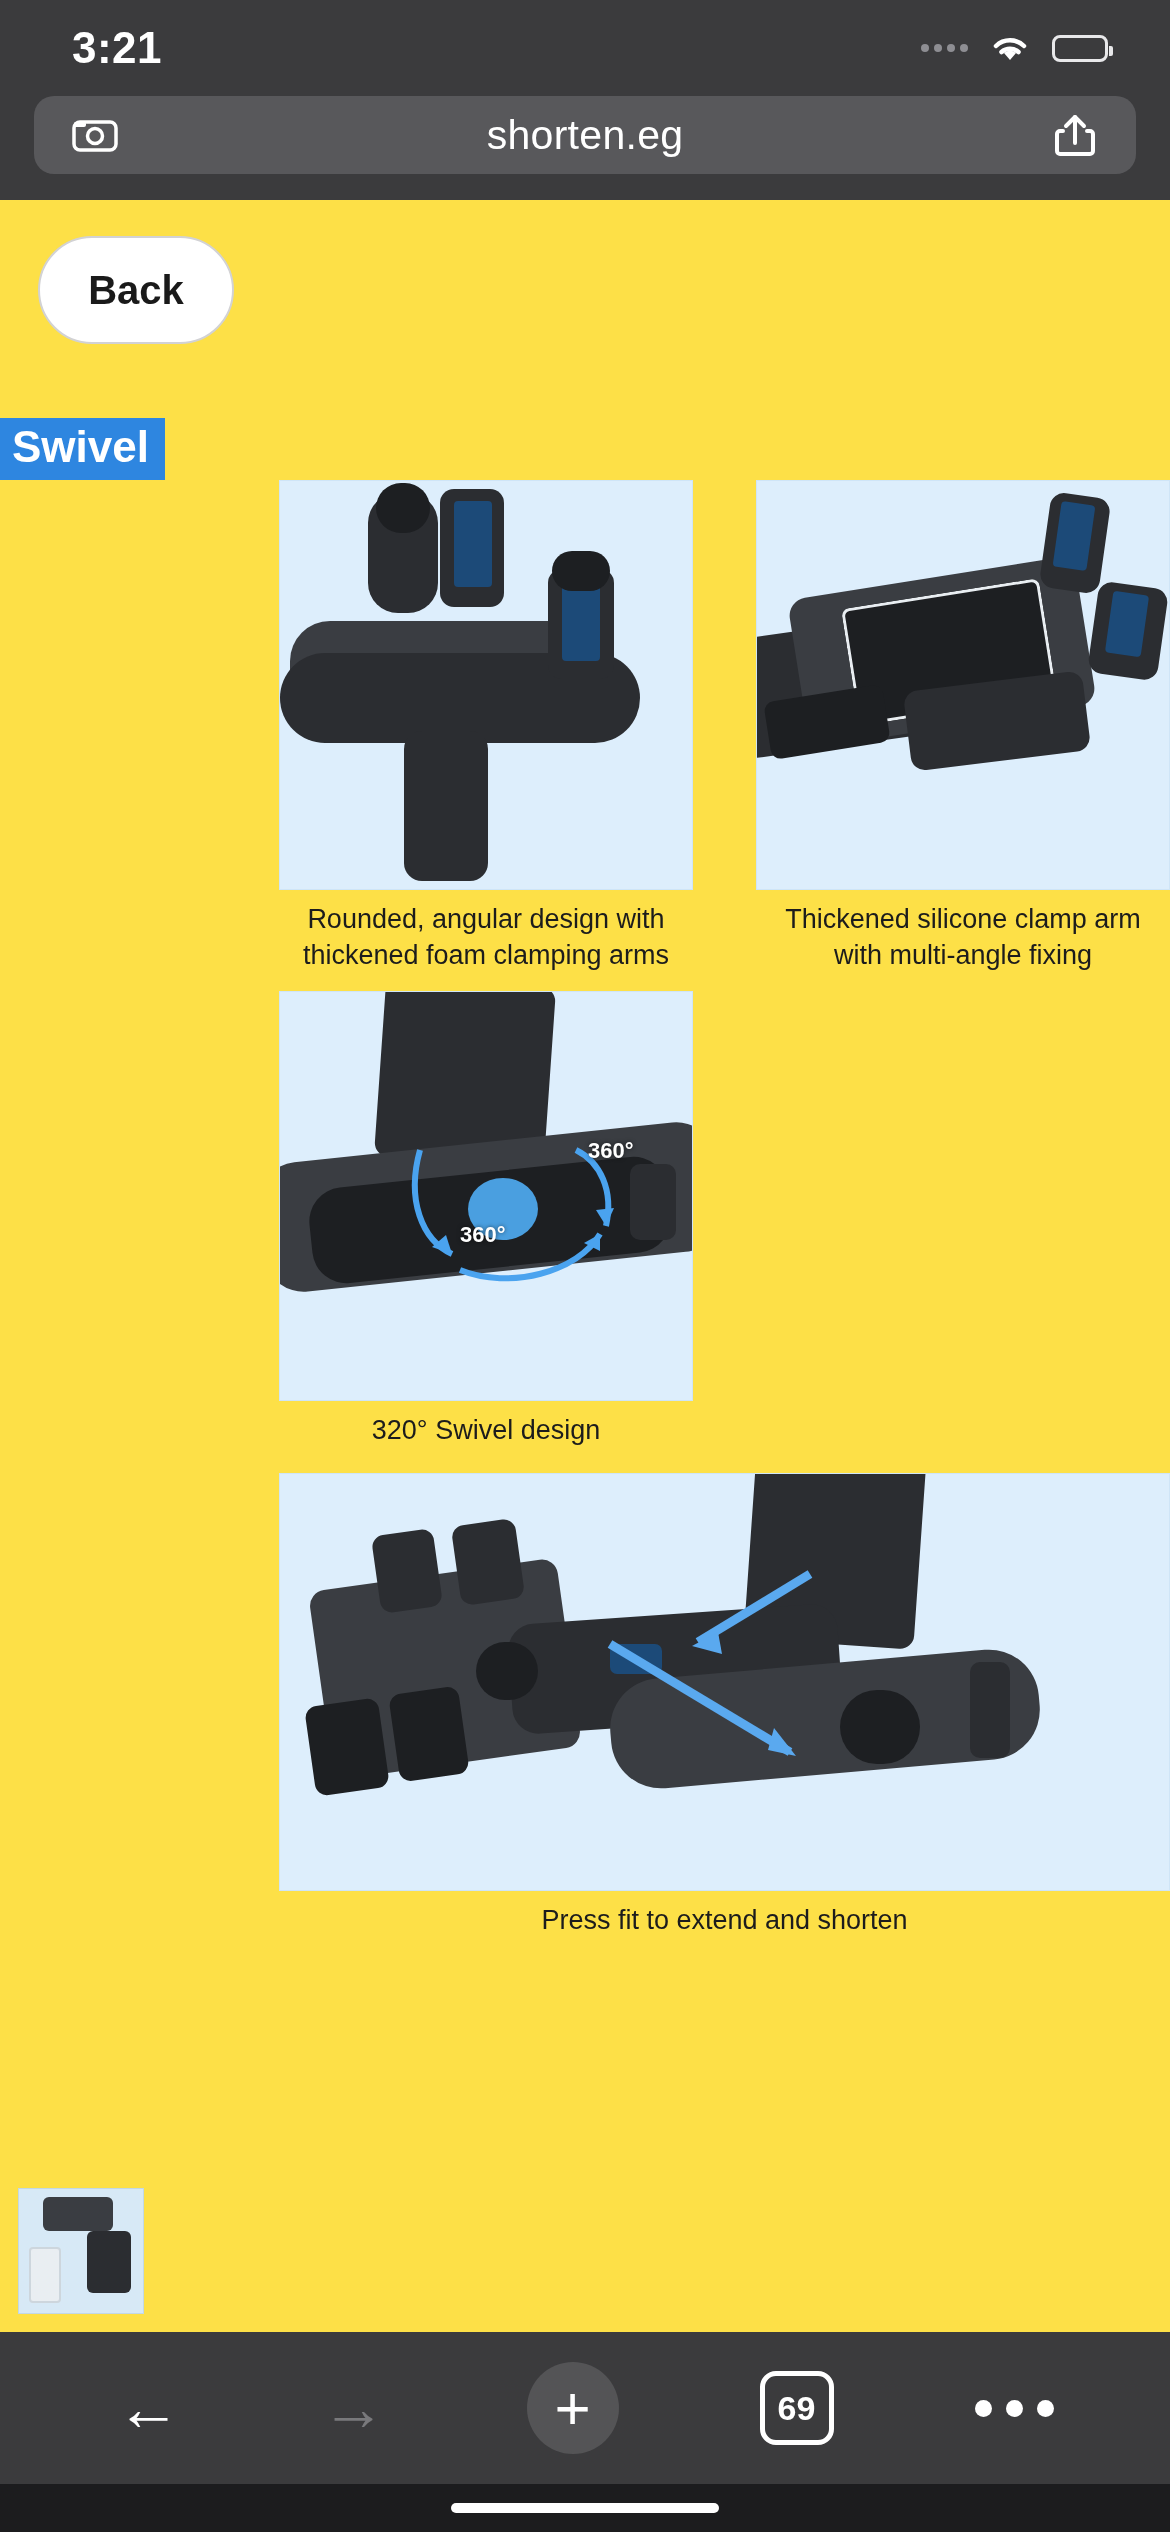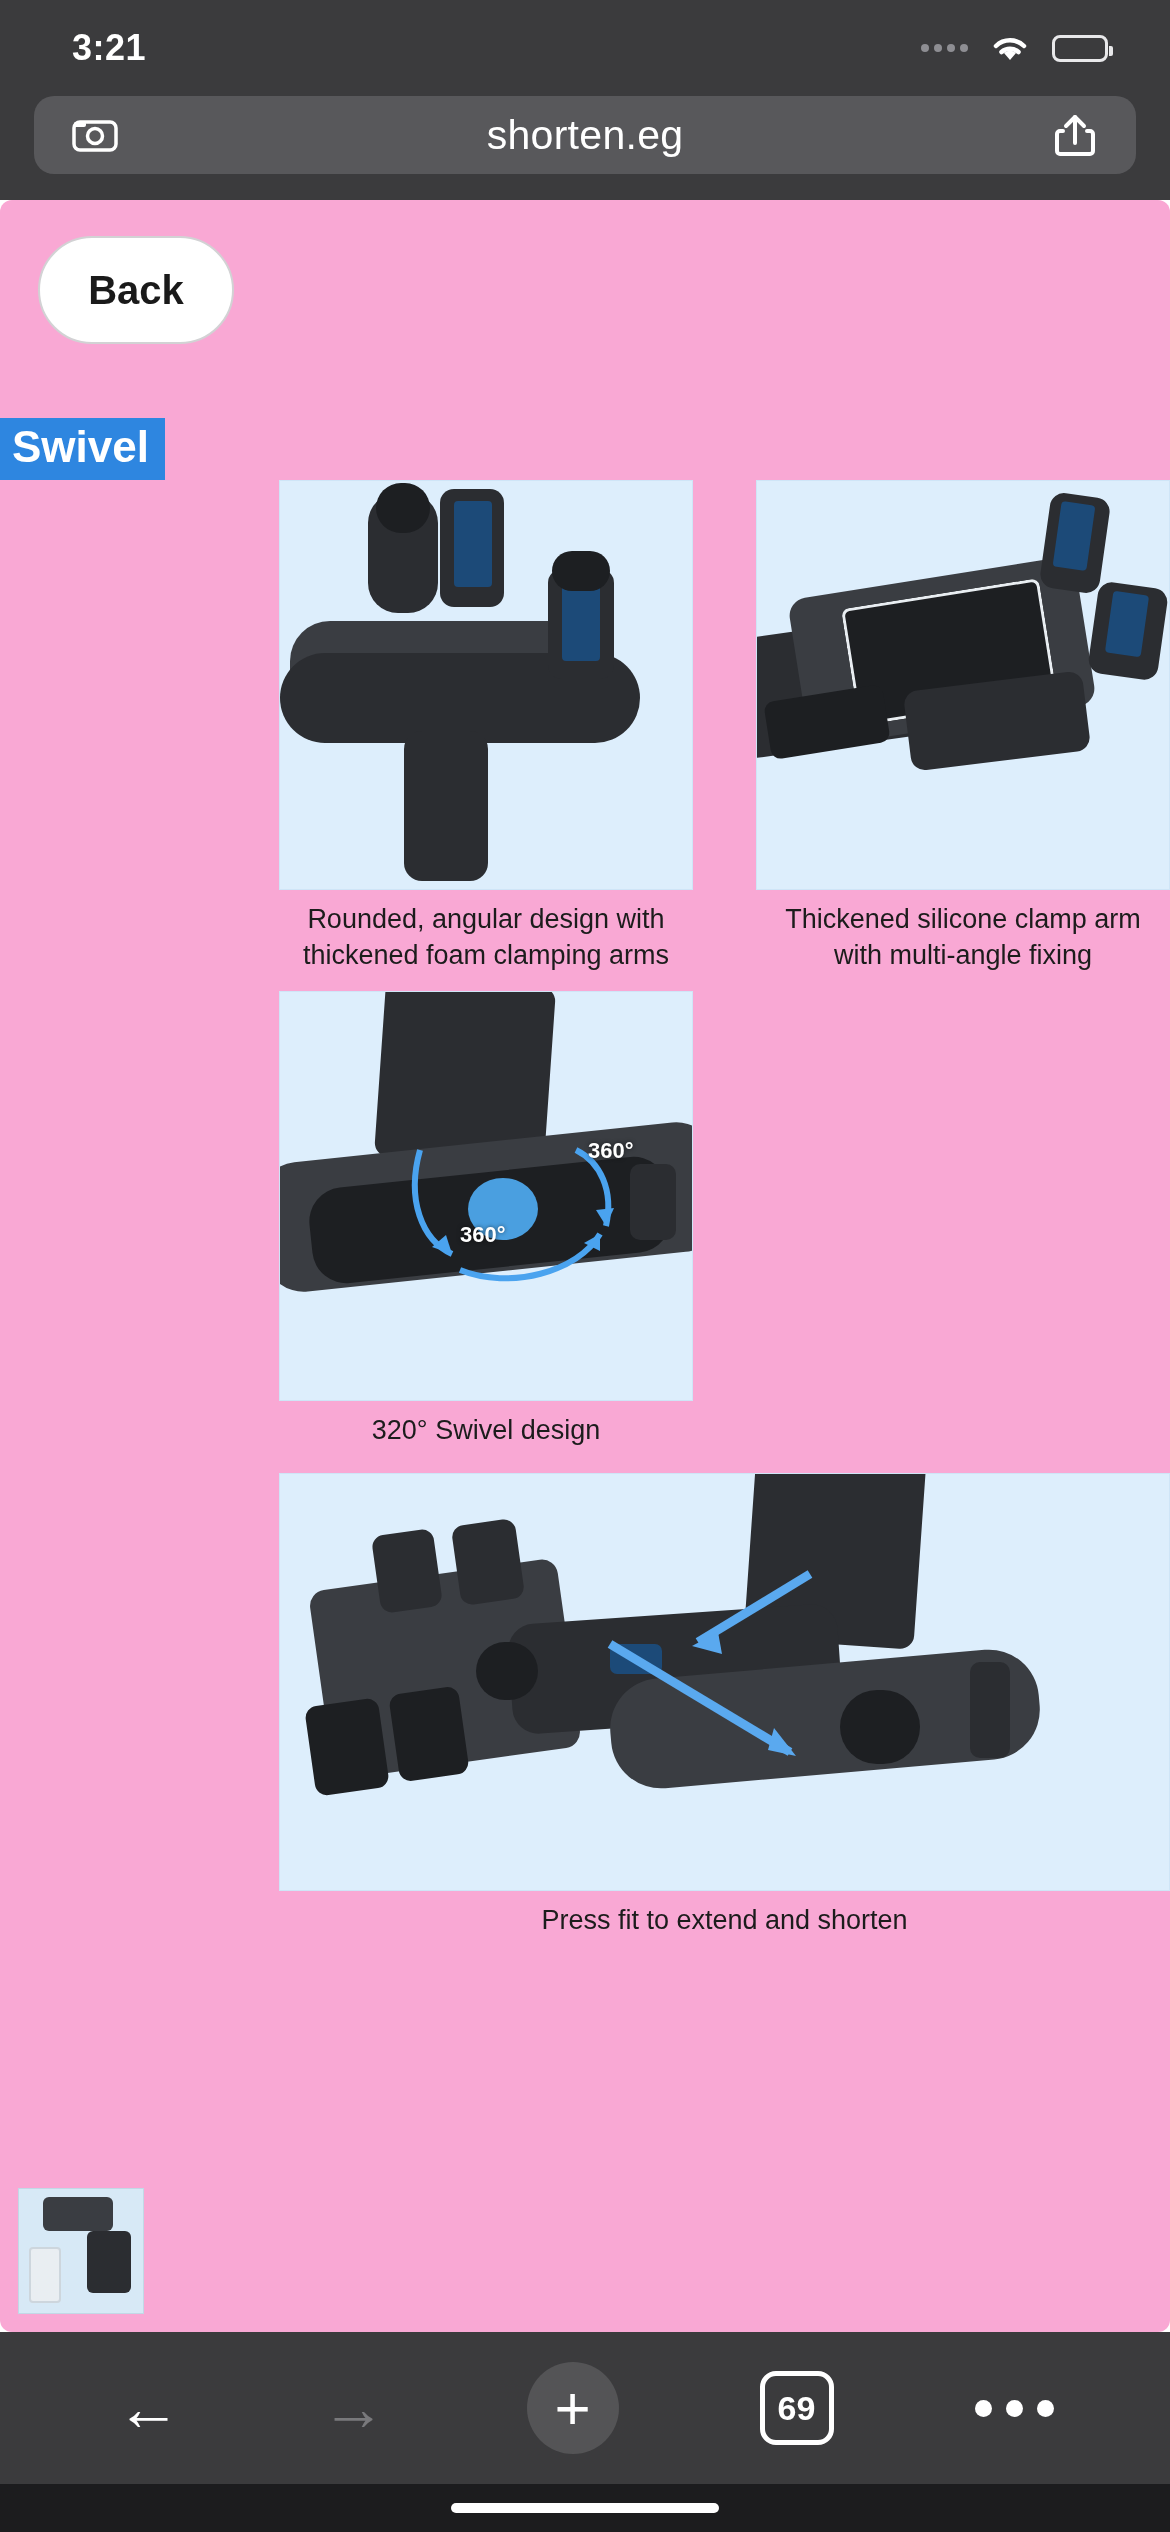--- a/index.html
+++ b/index.html
@@ -24,21 +24,21 @@
     height: 96px;
     background: #3b3b3d;
     color: #ffffff;
     display: flex;
     align-items: center;
     justify-content: space-between;
     padding: 0 62px 0 72px;
     flex: 0 0 auto;
   }
   .clock {
-    font-size: 36px;
+    font-size: 44px;
     font-weight: 600;
     letter-spacing: 0.5px;
   }
   .status-right {
     display: flex;
     align-items: center;
     gap: 22px;
   }
   .dots-signal {
     display: flex;
@@ -93,24 +93,23 @@
     font-size: 41px;
     letter-spacing: 0.3px;
     flex: 1;
     text-align: center;
   }
   .icon-btn { width: 54px; height: 54px; display: flex; align-items: center; justify-content: center; }
 
   
   .content {
     flex: 1 1 auto;
-    background: #f9a8d4;
+    background: #fde047;
     position: relative;
     overflow: hidden;
-    border-radius: 12px;
   }
   .back-btn {
     position: absolute;
     left: 38px; top: 36px;
     width: 196px; height: 108px;
     border: 2px solid #d2d2d4;
     border-radius: 54px;
     background: #ffffff;
     display: flex;
     align-items: center;

